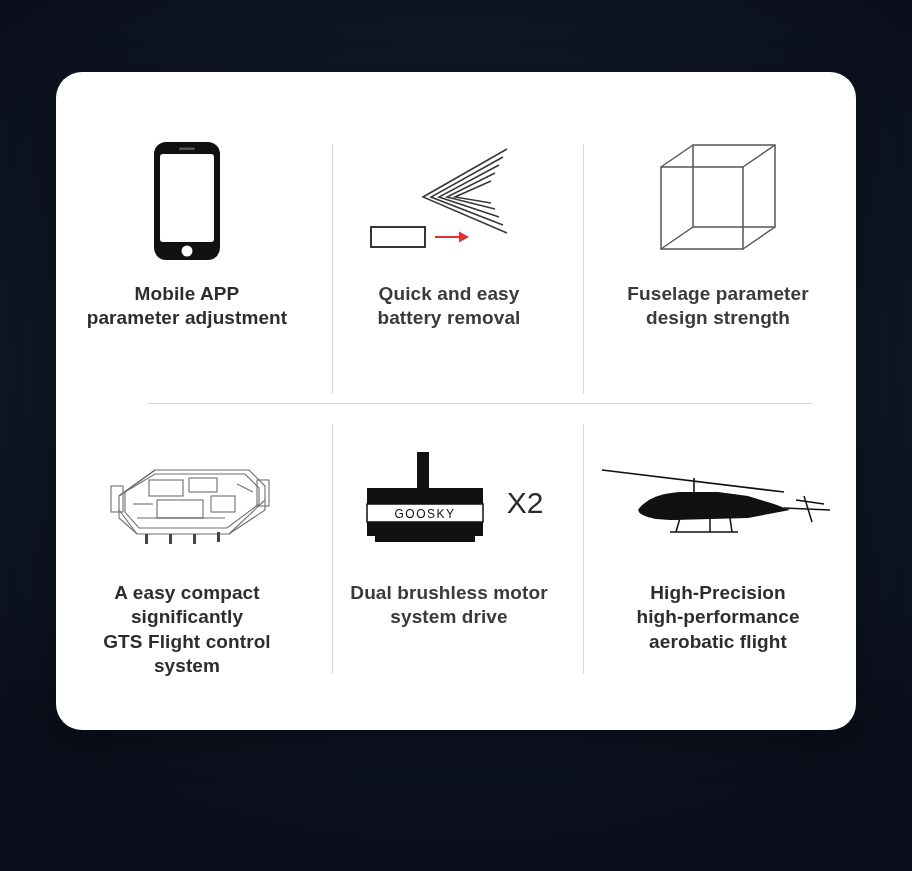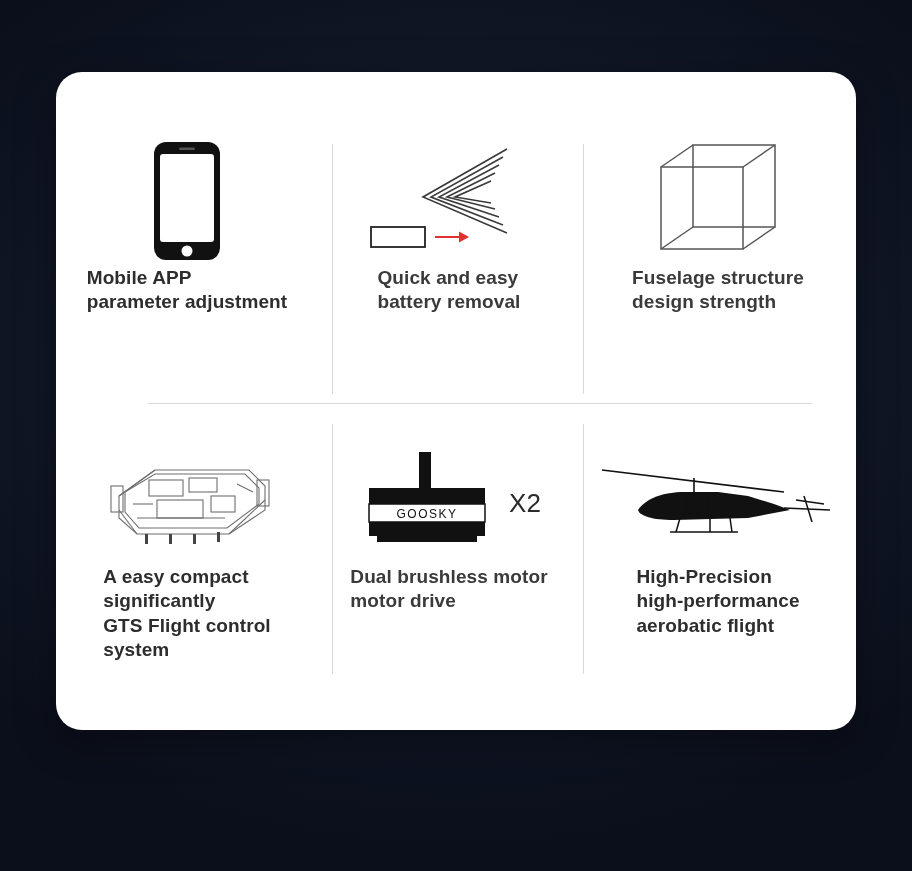--- a/index.html
+++ b/index.html
@@ -71,40 +71,42 @@
 
   .icon-wrap {
     height: 130px;
     display: flex;
     align-items: center;
     justify-content: center;
   }
   .cell.r2 .icon-wrap { height: 124px; }
 
   .caption {
+    margin-top: 16px;
+    text-align: center;
     color: #2d2d2d;
     font-size: 19px;
     line-height: 1.28;
     font-weight: 700;
     letter-spacing: 0.1px;
     max-width: 230px;
   }
   .caption.semi {
     font-weight: 700;
     color: #3a3a3a;
   }
   .caption .ln { display: block; }
 
   .motor-row {
     display: flex;
     align-items: center;
     gap: 12px;
   }
   .x2 {
-    font-size: 26px;
+    font-size: 30px;
     color: #2b2b2b;
     font-weight: 500;
     line-height: 1;
     margin-top: 0;
   }
 </style>
 </head>
 <body>
 
 <div class="page">
@@ -163,21 +165,21 @@
               <rect x="8" y="30" width="82" height="82"></rect>
               <rect x="40" y="8" width="82" height="82"></rect>
               <line x1="8" y1="30" x2="40" y2="8"></line>
               <line x1="90" y1="30" x2="122" y2="8"></line>
               <line x1="8" y1="112" x2="40" y2="90"></line>
               <line x1="90" y1="112" x2="122" y2="90"></line>
             </g>
           </svg>
         </div>
         <div class="caption semi">
-          <span class="ln">Fuselage structure</span>
+          <span class="ln">Fuselage parameter</span>
           <span class="ln">design strength</span>
         </div>
       </div>
 
       <div class="cell r2">
         <div class="icon-wrap">
           <svg width="180" height="110" viewBox="0 0 180 110">
             <g fill="none" stroke="#6f6f6f" stroke-width="1.1">
               <path d="M22 48 L58 22 L152 22 L168 38 L168 62 L132 86 L40 86 L22 70 Z"></path>
               <path d="M22 48 L58 22"></path>
@@ -219,21 +221,21 @@
               <rect x="12" y="56" width="116" height="18" fill="#ffffff" stroke="#111111" stroke-width="1.5"></rect>
               <rect x="12" y="74" width="116" height="14" fill="#111111"></rect>
               <rect x="20" y="88" width="100" height="6" fill="#111111"></rect>
               <text x="70" y="70" text-anchor="middle" font-family="Liberation Sans, sans-serif" font-size="12" fill="#111111" letter-spacing="1.5">GOOSKY</text>
             </svg>
             <span class="x2">X2</span>
           </div>
         </div>
         <div class="caption semi">
           <span class="ln">Dual brushless motor</span>
-          <span class="ln">motor drive</span>
+          <span class="ln">system drive</span>
         </div>
       </div>
 
       <div class="cell r2">
         <div class="icon-wrap">
           <svg width="240" height="110" viewBox="0 0 240 110">
             <g stroke="#111111" stroke-width="1.6" fill="none">
               <line x1="4" y1="22" x2="186" y2="44"></line>
               <line x1="96" y1="30" x2="96" y2="44"></line>
             </g>

